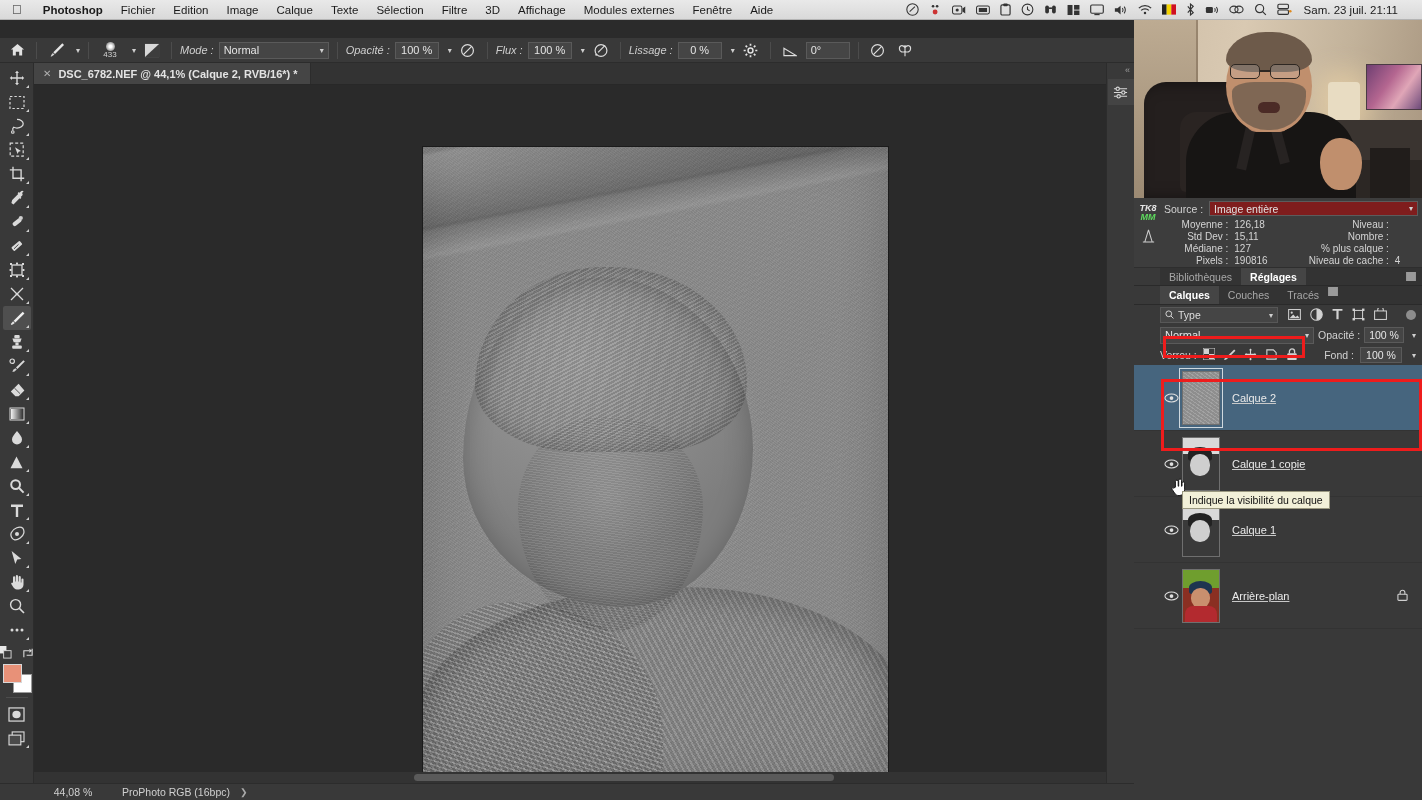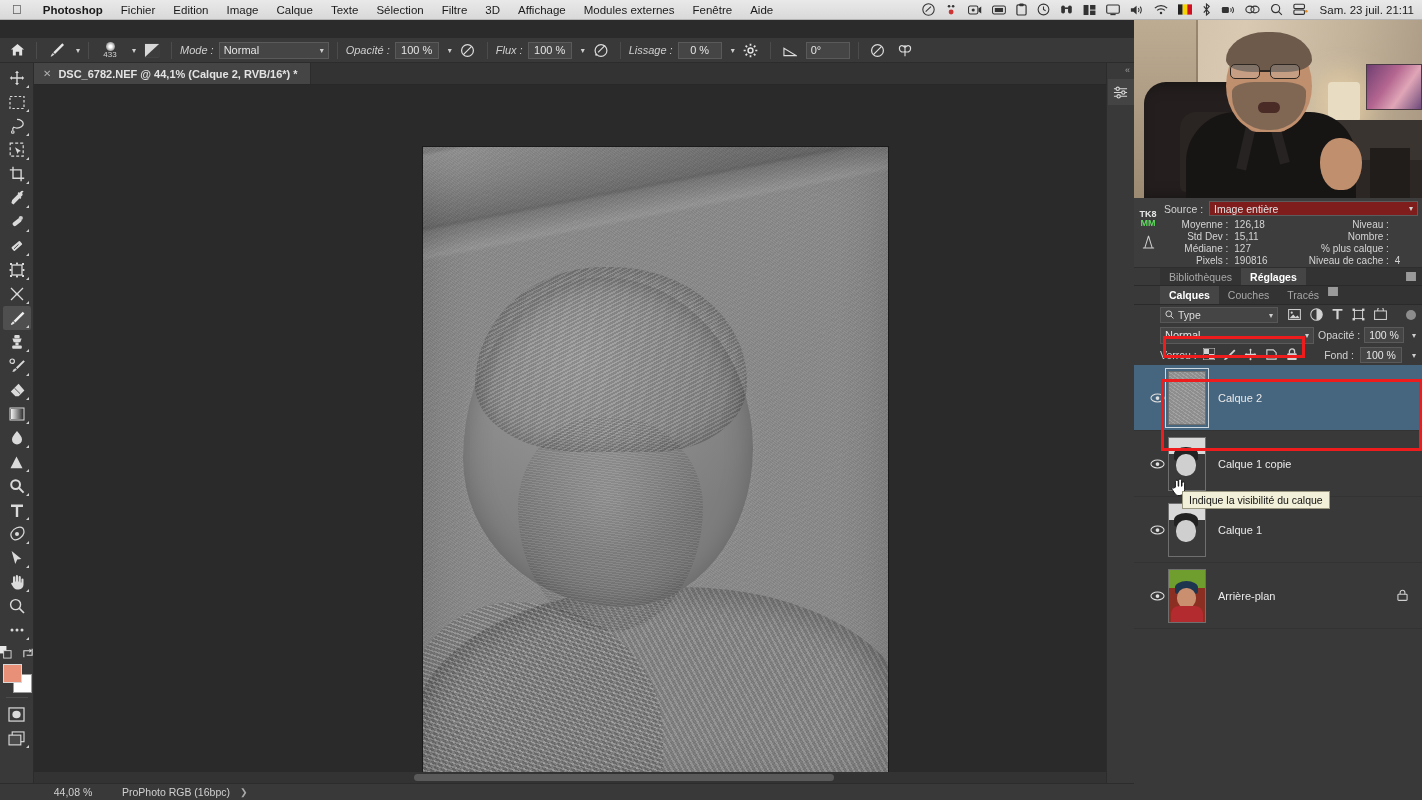--- a/index.html
+++ b/index.html
@@ -14,21 +14,21 @@
   
   .macbar {
     position:absolute; left:0; top:0; width:1422px; height:20px;
     background:linear-gradient(#e9e9e9,#d9d9d9);
     border-bottom:1px solid #b4b4b4;
     display:flex; align-items:center; color:#1a1a1a; font-size:11.5px;
   }
   .macbar .apple { padding:0 12px 0 12px; font-size:13px; line-height:1; }
   .macbar .mitem { padding:0 9px; white-space:nowrap; }
   .macbar .mitem.app { font-weight:bold; }
-  .macbar .right { margin-left:auto; display:flex; align-items:center; padding-right:8px; gap:10px; }
+  .macbar .right { margin-left:auto; display:flex; align-items:center; padding-right:24px; gap:10px; }
   .macbar .right .si { font-size:11px; display:flex; align-items:center; }
   .macbar .clock { font-size:11.5px; padding-left:2px; white-space:nowrap; }
 
   
   .pstitle {
     position:absolute; left:0; top:20px; width:1422px; height:18px;
     background:#3b3b3b; border-bottom:1px solid #2a2a2a;
     display:flex; align-items:center; justify-content:center;
     color:#d2d2d2; font-size:11px;
   }
@@ -197,21 +197,21 @@
   .wc-lampshade { position:absolute; left:194px; top:62px; width:32px; height:40px; background:#e8dcc2; border-radius:4px;
                   box-shadow:0 0 26px 10px rgba(255,226,170,.45); }
   .wc-art { position:absolute; left:232px; top:44px; width:56px; height:46px;
             background:linear-gradient(125deg,#6f3f72,#b46690 40%,#e0a6b7 65%,#6d4a7a 100%); border:1px solid #4a3a44; }
   .wc-cab { position:absolute; left:196px; top:100px; width:92px; height:42px; background:#3a3430; }
   .wc-cab2 { position:absolute; left:196px; top:140px; width:92px; height:40px; background:#2c2724; }
   .wc-spk { position:absolute; left:236px; top:128px; width:40px; height:52px; background:#211d1b; }
 
   
   .histo { position:relative; width:288px; height:70px; background:#3d3d3d; border-bottom:1px solid #2e2e2e; display:flex; }
-  .histo-side { width:28px; display:flex; flex-direction:column; align-items:center; padding-top:12px; gap:6px; }
+  .histo-side { width:28px; display:flex; flex-direction:column; align-items:center; padding-top:6px; gap:6px;font-style:italic; }
   .tk8 { font-size:9px; font-weight:bold; line-height:9px; text-align:center; }
   .tk8 .a { color:#e6e6e6; } .tk8 .b { color:#5ddb5d; }
   .histo-main { flex:1; padding:3px 4px 0 2px; }
   .histo-row1 { display:flex; align-items:center; gap:6px; margin-bottom:3px; }
   .histo-row1 .lab { font-size:10.5px; color:#d2d2d2; }
   .histo-src { flex:1; background:#7f1d1d; border:1px solid #5c5c5c; height:15px; color:#e2e2e2;
                font-size:10.5px; display:flex; align-items:center; justify-content:space-between; padding:0 4px; }
   .stats { display:grid; grid-template-columns:auto auto auto auto; font-size:10px; color:#d4d4d4;
            column-gap:6px; row-gap:1px; }
   .stats .k { text-align:right; white-space:nowrap; }
@@ -240,21 +240,21 @@
               display:flex; align-items:center; justify-content:space-between; padding:0 4px;
               font-size:11px; color:#e6e6e6; }
   .opaclabel { font-size:10.5px; color:#d2d2d2; white-space:nowrap; }
   .opacbox { width:42px; height:16px; background:#454545; border:1px solid #5a5a5a; font-size:10.5px;
              color:#e6e6e6; display:flex; align-items:center; justify-content:center; }
 
   .lockrow { display:flex; align-items:center; height:20px; padding:0 6px 0 26px; gap:6px; }
   .lockicons { display:flex; align-items:center; gap:8px; color:#d2d2d2; }
 
   .layerlist { position:relative; }
-  .layerrow { display:flex; align-items:center; height:66px; border-bottom:1px solid #333; padding-left:12px; }
+  .layerrow { display:flex; align-items:center; height:66px; border-bottom:1px solid #333; padding-left:26px;text-decoration:underline; }
   .layerrow.selected { background:#46657e; }
   .eye { width:22px; display:flex; align-items:center; justify-content:center; color:#d6d6d6; }
   .thumb { width:38px; height:54px; border:1px solid #6f6f6f; background:#777; margin-right:12px; overflow:hidden; position:relative; }
   .thumb.sel { outline:1px solid #cfd8de; outline-offset:2px; }
   .lname { font-size:11px; color:#eaeaea; }
   .lockglyph { margin-left:auto; margin-right:14px; color:#cfcfcf; }
 
   .th-gray { position:absolute; inset:0; background:#9a9a9a;
      background-image:repeating-linear-gradient(35deg, rgba(255,255,255,.08) 0 1px, rgba(0,0,0,.08) 1px 3px); }
   .th-bw { position:absolute; inset:0; background:linear-gradient(180deg,#d9d9d9 0 30%,#3a3a3a 30% 100%); }

